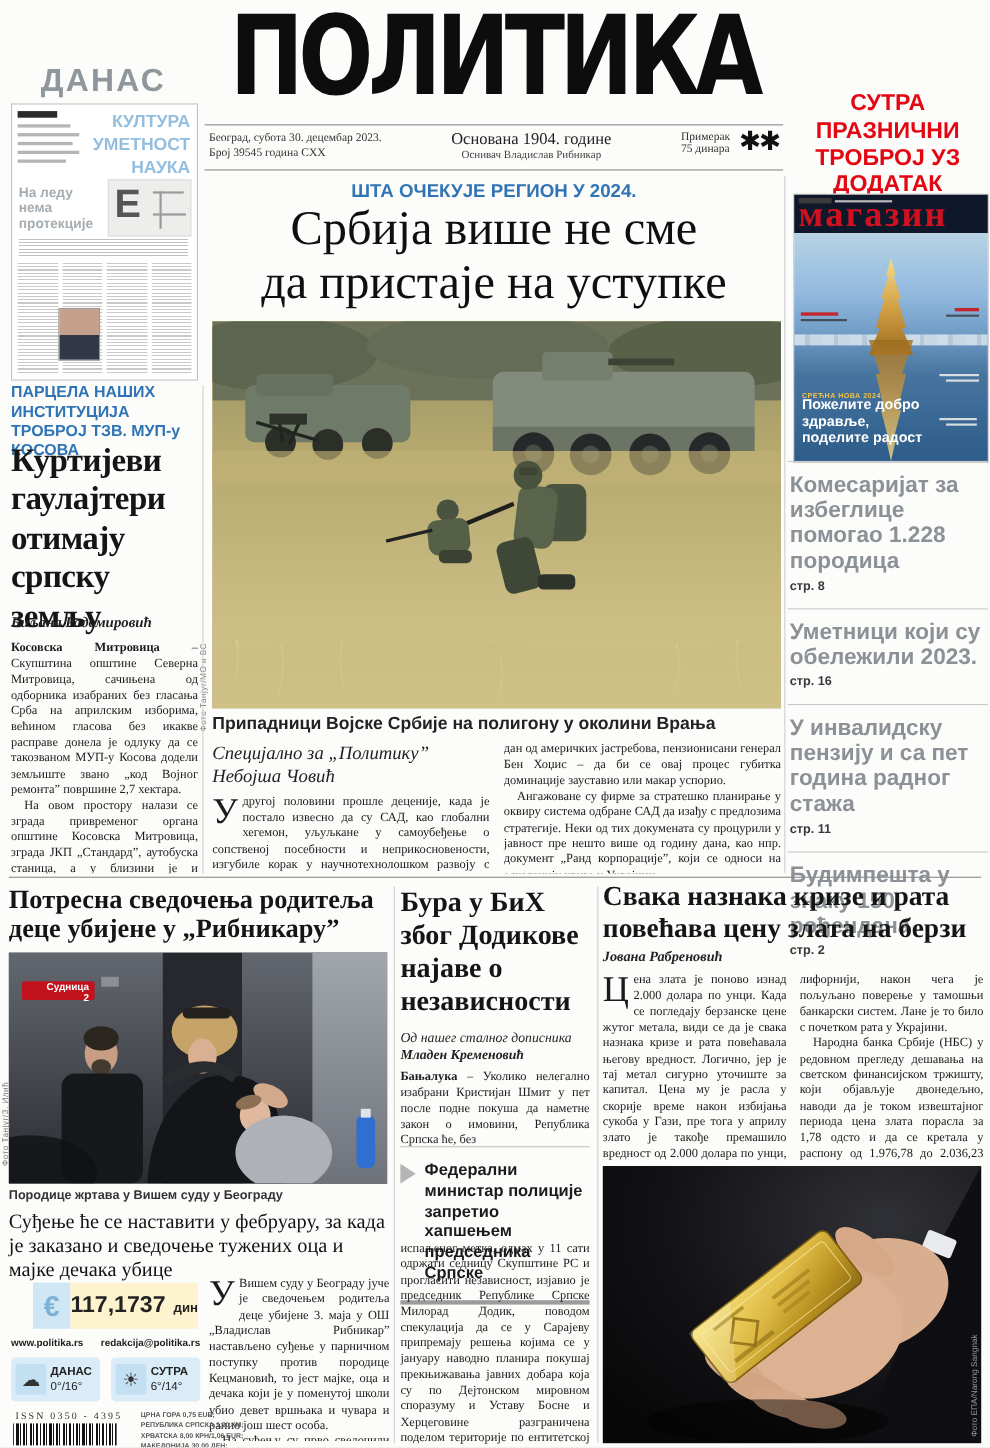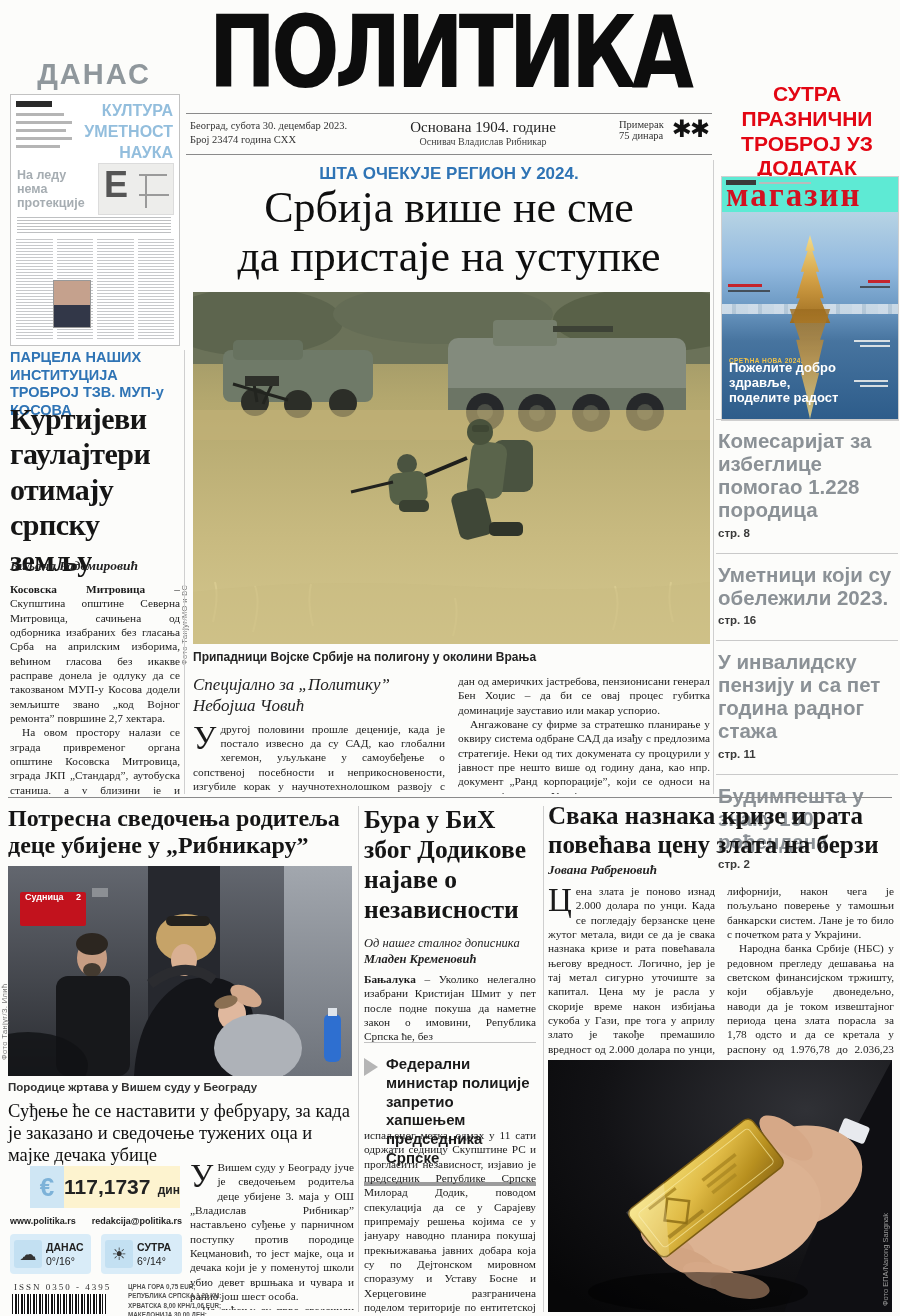--- a/index.html
+++ b/index.html
@@ -40,21 +40,21 @@
     background:repeating-linear-gradient(to bottom,#9b9ea1 0 1px,transparent 1px 3px);opacity:.65;}
   .ct-cols{position:absolute;left:5px;top:144px;right:5px;bottom:5px;display:flex;gap:4px;}
   .ct-col{flex:1;background:repeating-linear-gradient(to bottom,#8f9296 0 1px,transparent 1px 3px);opacity:.5;}
   .ct-portrait{position:absolute;left:42px;top:185px;width:36px;height:46px;border:1px solid #999;
     background:linear-gradient(#c5a18d 0 52%,#323748 52%);}
 
   
   .promo{left:716px;top:82px;width:182px;text-align:center;color:#e30613;
     font-family:"Liberation Sans",sans-serif;font-weight:bold;font-size:21px;line-height:1.18;}
   .mag{left:721px;top:176px;width:176px;height:243px;border:1px solid #cfcfcf;background:#fff;}
-  .mag-band{position:absolute;left:0;top:0;right:0;height:35px;background:#5eead4;}
+  .mag-band{position:absolute;left:0;top:0;right:0;height:35px;background:#0f172a;}
   .mag-mini{position:absolute;left:4px;top:3px;width:30px;height:5px;background:#3a3a3a;}
   .mag-mini2{position:absolute;left:37px;top:5px;width:52px;height:2px;background:#bbb;}
   .mag-title{position:absolute;left:4px;top:2px;font-family:"Liberation Serif",serif;font-weight:bold;
     font-size:33px;color:#d21120;letter-spacing:2px;line-height:1;}
   .mag-photo{position:absolute;left:0;top:35px;right:0;bottom:0;overflow:hidden;
     background:linear-gradient(#b7d3e4 0%,#93badf 26%,#6d9ac4 45%,#47749f 62%,#2d5c8a 100%);}
   .mag-horizon{position:absolute;left:0;top:44%;width:100%;height:10px;
     background:repeating-linear-gradient(90deg,#e7edf2 0 10px,#c6d4de 10px 14px,#dfe8ee 14px 26px);opacity:.8;}
   .mag-tree{position:absolute;left:50%;top:11%;width:46px;height:88px;transform:translateX(-50%);
     background:linear-gradient(#f4dd8a,#d3a045,#9c6c20);
@@ -69,21 +69,21 @@
     font-family:"Liberation Sans",sans-serif;font-weight:bold;font-size:13px;line-height:1.15;}
 
   
   .kicker{left:186px;top:164px;width:526px;text-align:center;color:#2f74b5;
     font-family:"Liberation Sans",sans-serif;font-weight:bold;font-size:17px;}
   .headline-main{left:186px;top:183px;width:526px;text-align:center;
     font-weight:normal;font-size:44px;line-height:1.12;color:#0f0f0f;}
   .main-photo{left:193px;top:292px;width:517px;height:352px;background:#b9ab72;overflow:hidden;}
   .main-credit{left:180px;top:555px;height:110px;}
   .main-caption{left:193px;top:650px;width:517px;font-family:"Liberation Sans",sans-serif;
-    font-weight:bold;font-size:12px;color:#222;}
+    font-weight:bold;font-size:16px;color:#222;}
   .lead-colL{left:193px;top:674px;width:252px;height:120px;overflow:hidden;}
   .lead-colR{left:458px;top:674px;width:252px;height:120px;overflow:hidden;}
   .lead-by{font-style:italic;font-size:17px;line-height:1.25;color:#222;}
   .body-txt{font-size:11.3px;line-height:1.27;color:#1b1b1b;}
   .dropcap{float:left;font-size:33px;line-height:.85;padding:2px 4px 0 0;font-weight:normal;}
   .ind{text-indent:12px;margin:0;}
   .noind{text-indent:0;margin:0;}
 
   
   .la-kicker{left:10px;top:349px;width:172px;color:#2f74b5;
@@ -100,23 +100,23 @@
     line-height:1.13;color:#8b9196;}
   .teaser-p{font-family:"Liberation Sans",sans-serif;font-weight:bold;font-size:11.5px;color:#3a3a3a;margin-top:5px;}
 
   
   .vdiv{width:1px;background:#cfcfcf;}
   .hmain{left:8px;top:797px;width:884px;height:1px;background:#8a8a8a;}
 
   
   .ra-headline{left:8px;top:805px;width:346px;font-weight:bold;font-size:24px;line-height:1.14;}
   .ra-photo{left:8px;top:866px;width:344px;height:210px;background:#2c2e33;overflow:hidden;}
-  .ra-sign{position:absolute;left:12px;top:26px;width:66px;height:34px;background:#c2121d;border-radius:2px;
+  .ra-sign{position:absolute;left:12px;top:26px;width:66px;height:17px;background:#c2121d;border-radius:2px;
     color:#fff;font-family:"Liberation Sans",sans-serif;font-weight:bold;font-size:9px;
-    display:flex;align-items:flex-start;justify-content:space-between;padding:0 5px;box-sizing:border-box;}
+    display:flex;align-items:flex-end;justify-content:space-between;padding:0 5px;box-sizing:border-box;flex-direction:column;}
   .ra-credit{left:0px;top:940px;height:120px;}
   .ra-caption{left:8px;top:1081px;width:344px;font-family:"Liberation Sans",sans-serif;
     font-weight:bold;font-size:11.5px;color:#333;}
   .ra-subhead{left:8px;top:1100px;width:346px;font-size:18.5px;line-height:1.2;color:#111;}
   .ra-body{left:190px;top:1160px;width:164px;height:150px;overflow:hidden;}
 
   
   .cur-box{left:30px;top:1166px;width:150px;height:42px;display:flex;}
   .cur-euro{width:34px;background:#cfe6f4;color:#7db2d8;display:flex;align-items:center;justify-content:center;
     font-size:26px;font-weight:bold;font-family:"Liberation Sans",sans-serif;}
@@ -191,21 +191,21 @@
       <div class="ct-col"></div>
     </div>
     <div class="ct-portrait"></div>
   </div>
 
   <div class="abs logo">ПОЛИТИКА</div>
   <div class="abs hr1"></div>
   <div class="abs dateline">
     <div class="dl-small">
       <div>Београд, субота 30. децембар 2023.</div>
-      <div>Број 23474 година CXX</div>
+      <div>Број 39545 година CXX</div>
     </div>
     <div class="dl-center">
       <div class="dl-founded">Основана 1904. године</div>
       <div class="dl-founder">Оснивач Владислав Рибникар</div>
     </div>
     <div style="display:flex;gap:8px;align-items:center;">
       <div class="dl-price">
         <div>Примерак</div>
         <div>75 динара</div>
       </div>

